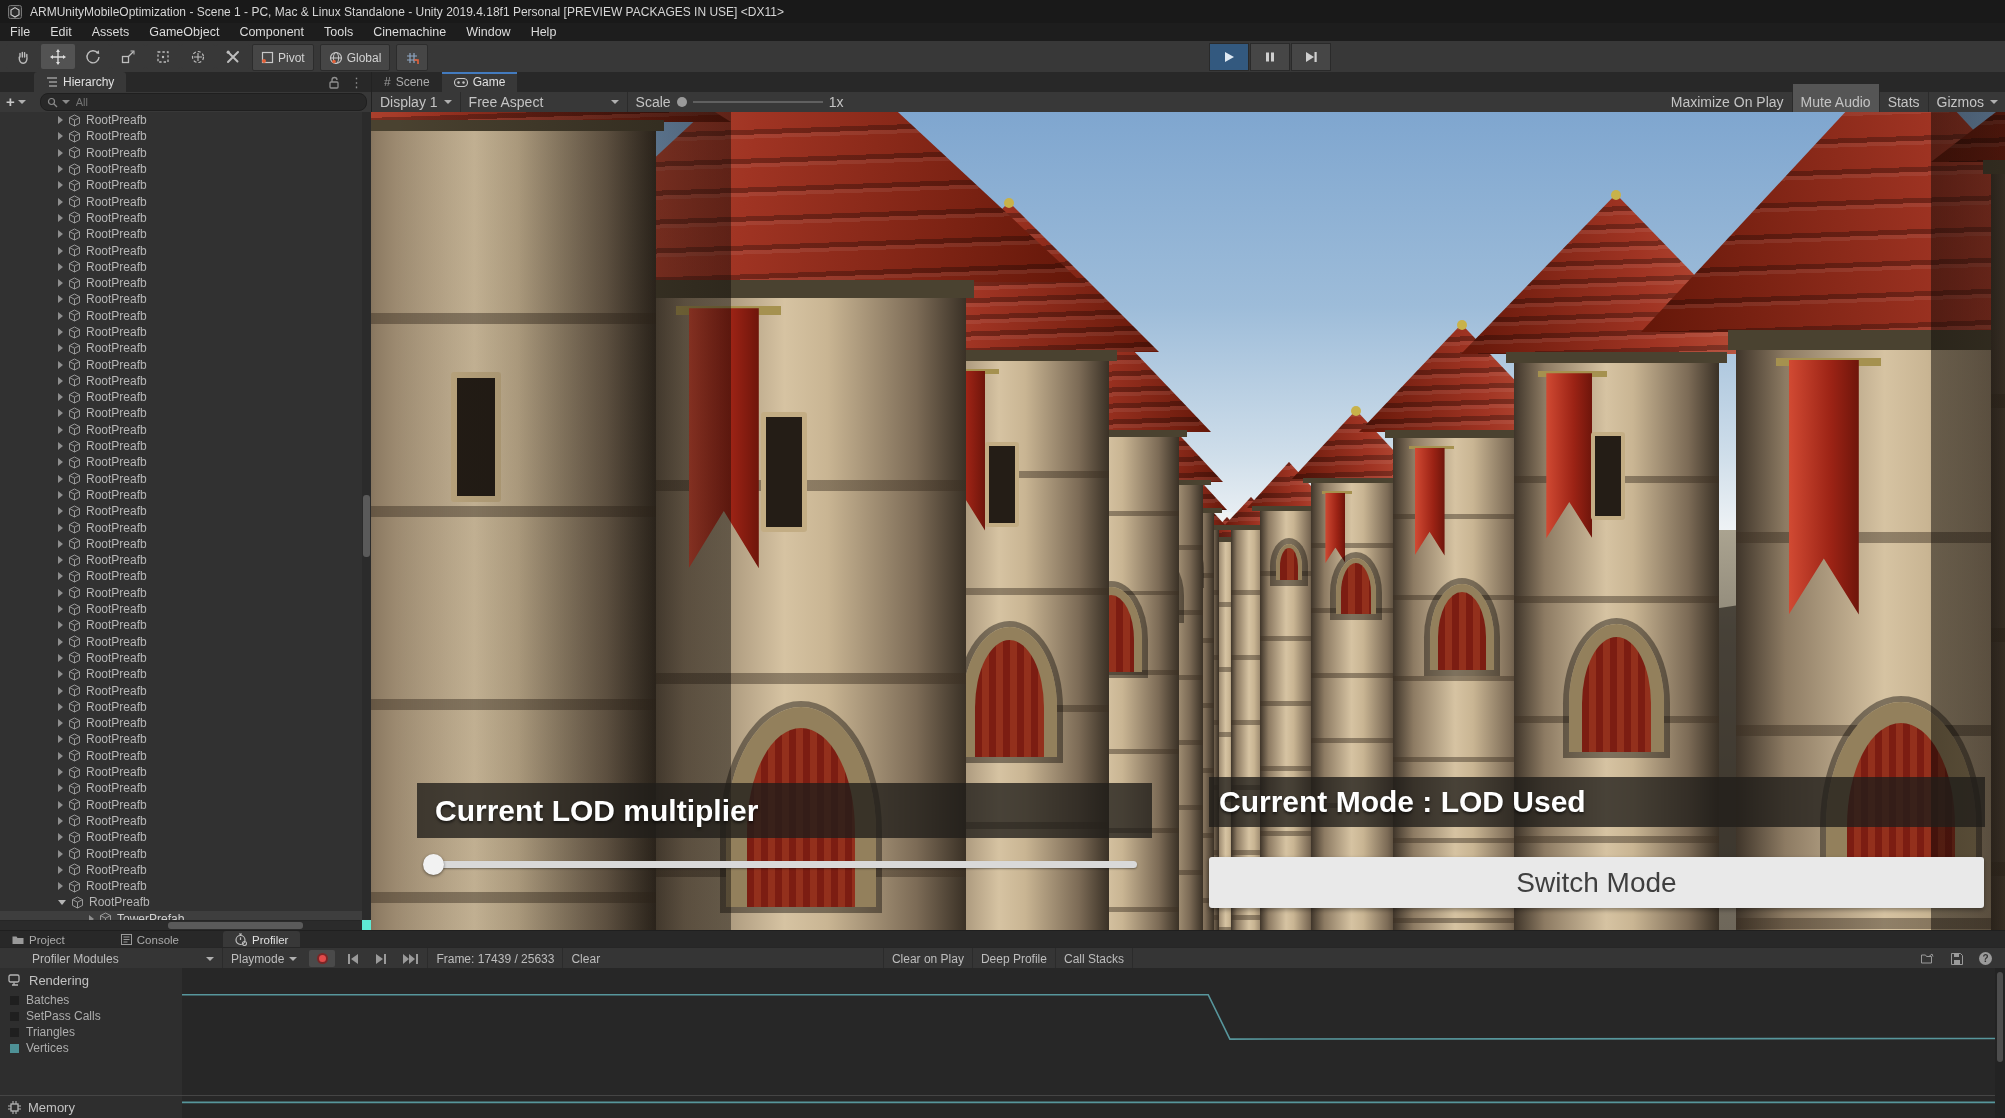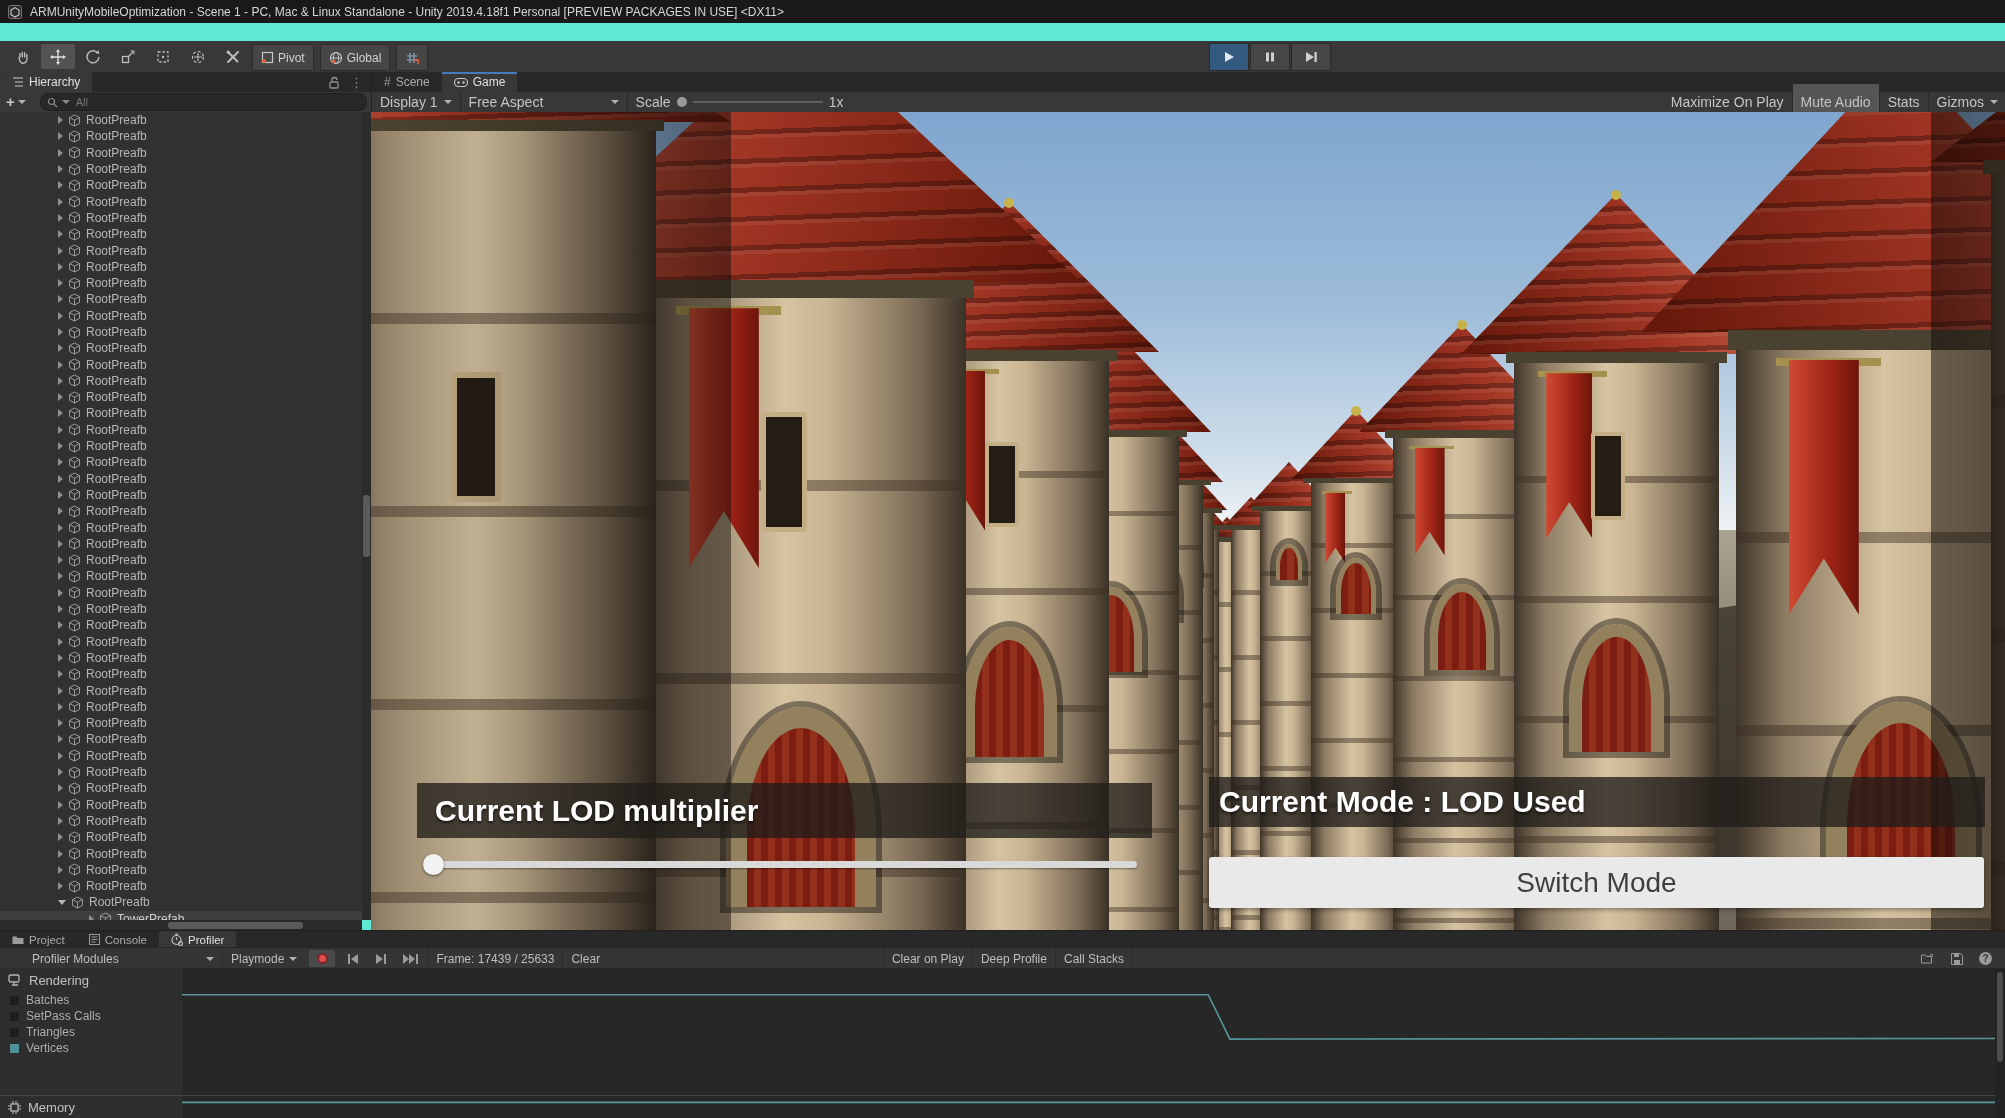--- a/index.html
+++ b/index.html
@@ -64,20 +64,31 @@
 <div id="app" class="nosel">
 
   <div id="titlebar" class="abs row">
     <svg class="t" width="14" height="14" viewBox="0 0 14 14">
       <rect x="0.5" y="0.5" width="13" height="13" rx="2" fill="#2b2b2b" stroke="#777"></rect>
       <path d="M7 2.6 L11 5 L11 9.6 L7 12 L3 9.6 L3 5 Z" fill="none" stroke="#cfcfcf" stroke-width="1.1"></path>
     </svg>
     <span class="t">ARMUnityMobileOptimization - Scene 1 - PC, Mac &amp; Linux Standalone - Unity 2019.4.18f1 Personal [PREVIEW PACKAGES IN USE] &lt;DX11&gt;</span>
   </div>
 
+  <div id="menubar" class="abs row">
+      <span>File</span>
+      <span>Edit</span>
+      <span>Assets</span>
+      <span>GameObject</span>
+      <span>Component</span>
+      <span>Tools</span>
+      <span>Cinemachine</span>
+      <span>Window</span>
+      <span>Help</span>
+    </div>
 
   <div id="toolbar" class="abs">
     <div class="abs row" style="left:6px;top:3px;gap:1px;">
       <div class="toolbtn">
         <svg width="16" height="16" viewBox="0 0 16 16">
             <path d="M5 8V4.5 M7.3 8V3.4 M9.6 8V3.8 M11.8 8V5.4 M4.2 8.2c0 4.2 1.8 6 4 6s3.8-1.4 3.8-5.4" fill="none" stroke="#bdbdbd" stroke-width="1.4" stroke-linecap="round"></path>
           </svg>
       </div>
       <div class="toolbtn active">
         <svg width="16" height="16" viewBox="0 0 16 16">
@@ -156,21 +167,21 @@
       <div class="playbtn">
         <svg width="14" height="12" viewBox="0 0 14 12">
             <path d="M2 1l8 5-8 5z" fill="#cfcfcf"></path>
             <rect x="10.5" y="1" width="2.2" height="10" fill="#cfcfcf"></rect>
           </svg>
       </div>
     </div>
   </div>
 
   <div class="abs tabstrip row" style="left:0;top:72px;width:371px;height:20px;">
-    <div class="tab active" style="height:20px;">
+    <div class="tab active" style="height:20px;margin-left:34px;">
       <svg width="12" height="10" viewBox="0 0 12 10">
           <path d="M1 1h10M3 5h8M3 9h8" stroke="#9a9a9a" stroke-width="1.4"></path>
         </svg>
       <span>Hierarchy</span>
     </div>
     <div style="flex:1"></div>
     <svg width="12" height="13" viewBox="0 0 12 13" style="margin-right:10px;">
         <rect x="2" y="6" width="8" height="6" rx="1" fill="none" stroke="#8f8f8f" stroke-width="1.3"></rect>
         <path d="M4 6V4a2.5 2.5 0 0 1 5 0" fill="none" stroke="#8f8f8f" stroke-width="1.3"></path>
       </svg>
@@ -735,21 +746,21 @@
     <div class="abs" style="left:61px;top:749px;width:705px;height:7px;background:#d9d9d9;border-radius:4px;z-index:60;box-shadow:0 1px 2px rgba(0,0,0,.4);"></div>
     <div class="abs" style="left:52px;top:742px;width:21px;height:21px;background:#f2f2f2;border-radius:50%;z-index:61;box-shadow:0 1px 3px rgba(0,0,0,.5);"></div>
     <div class="ovl-panel" style="left:838px;top:665px;width:776px;height:50px;">
       <span class="txt" style="margin-left:10px;">Current Mode : LOD Used</span>
     </div>
     <div class="abs" style="left:838px;top:745px;width:775px;height:51px;background:#e9e9e9;border-radius:3px;z-index:60;display:flex;align-items:center;justify-content:center;box-shadow:0 2px 4px rgba(0,0,0,.35);">
       <span style="font-size:28px;color:#3f3f3f;">Switch Mode</span>
     </div>
   </div>
 
-  <div class="abs tabstrip row minitabs" style="left:0;top:930px;width:2005px;height:17px;border-top:1px solid #1f1f1f;">
+  <div class="abs tabstrip row minitabs" style="left:0;top:930px;width:2005px;height:17px;border-top:1px solid #1f1f1f;gap:32px;">
     <div class="tab">
       <svg width="12" height="10" viewBox="0 0 12 10">
           <path d="M0.5 1.5h4l1 1.5h6v6h-11z" fill="#9a9a9a"></path>
         </svg>
       <span>Project</span>
     </div>
     <div class="tab">
       <svg width="11" height="11" viewBox="0 0 11 11">
           <rect x="0.5" y="0.5" width="10" height="10" fill="none" stroke="#9a9a9a"></rect>
           <path d="M2.5 3h6M2.5 5.5h6M2.5 8h4" stroke="#9a9a9a" stroke-width="1.1"></path>

